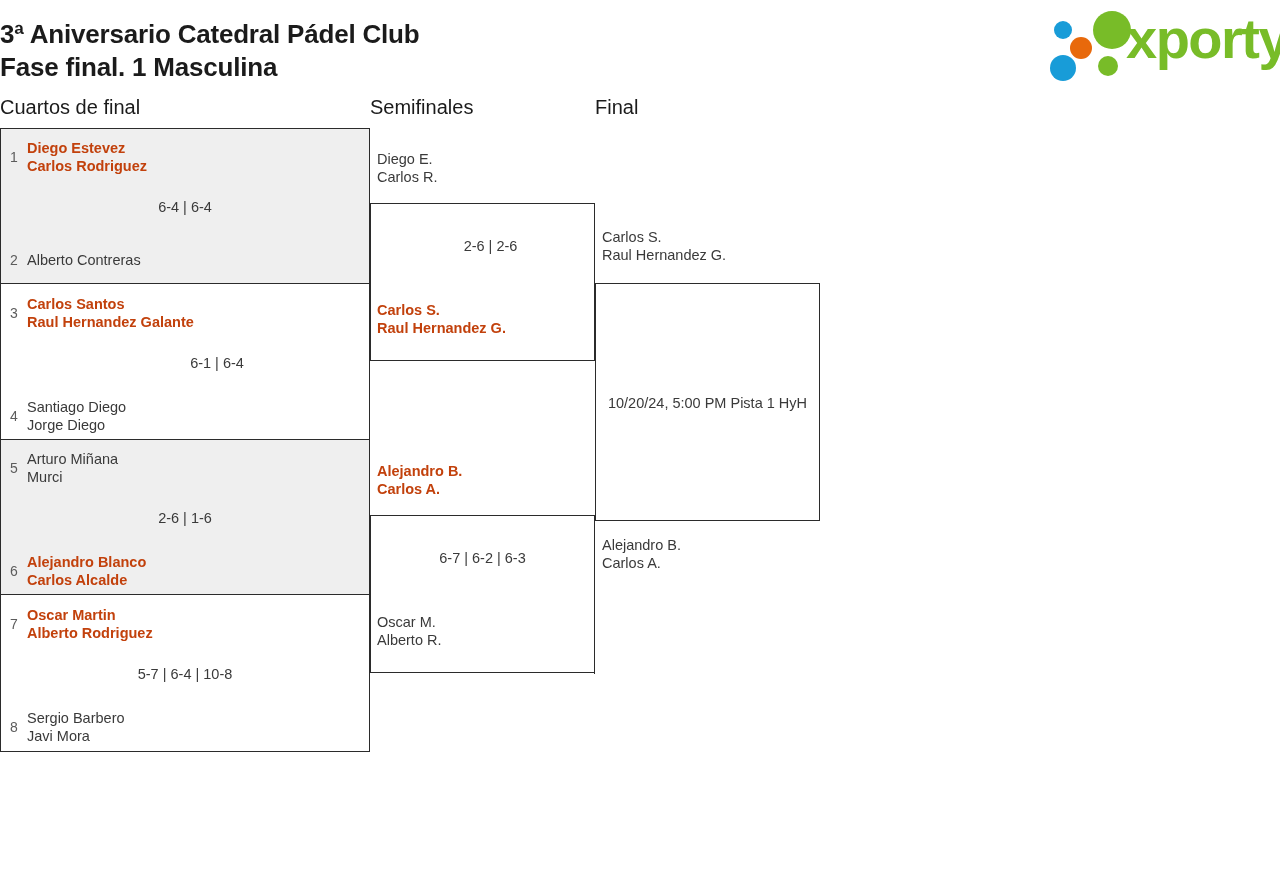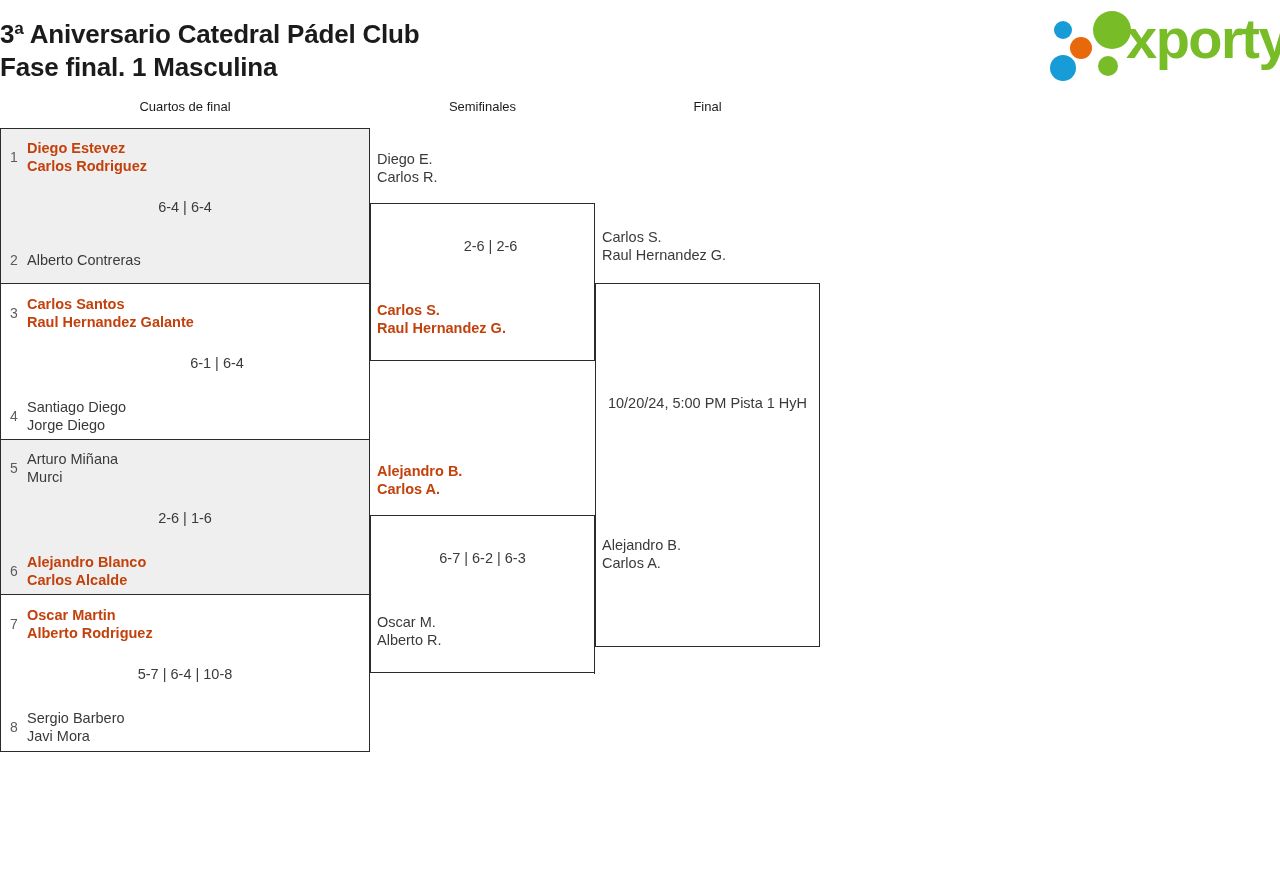--- a/index.html
+++ b/index.html
@@ -59,24 +59,23 @@
     font-weight: bold;
     color: #78bc28;
     letter-spacing: -1.5px;
     font-family: "Liberation Sans", sans-serif;
   }
 
   
   .round-header {
     position: absolute;
     top: 95px;
-    font-size: 13px;
+    font-size: 20px;
     line-height: 24px;
     color: #1b1b1b;
-    text-align: center;
   }
   #round-header-0 { left: 0px;   width: 370px; }
   #round-header-1 { left: 370px; width: 225px; }
   #round-header-2 { left: 595px; width: 225px; }
 
   
   #bracket {
     position: absolute;
     left: 0px;
     top: 128px;
@@ -261,21 +260,21 @@
       </span>
     </div>
   </div>
 
   <div class="team" style="left:602px; top:98px; width:215px; height:40px;">
     <span class="names">
       <span class="name-line">Carlos S.</span>
       <span class="name-line">Raul Hernandez G.</span>
     </span>
   </div>
-  <div class="match bordered" style="left:595px; top:155px; width:225px; height:364px;">
+  <div class="match bordered" style="left:595px; top:155px; width:225px; height:238px;">
     <div class="score" style="left:0px; top:110px; width:223px;">10/20/24, 5:00 PM Pista 1 HyH</div>
     <div class="team" style="left:6px; top:250px; width:215px; height:40px;">
       <span class="names">
         <span class="name-line">Alejandro B.</span>
         <span class="name-line">Carlos A.</span>
       </span>
     </div>
   </div>
 
   <div class="conn" style="left:369px; top:0px; width:1px; height:76px;"></div>

